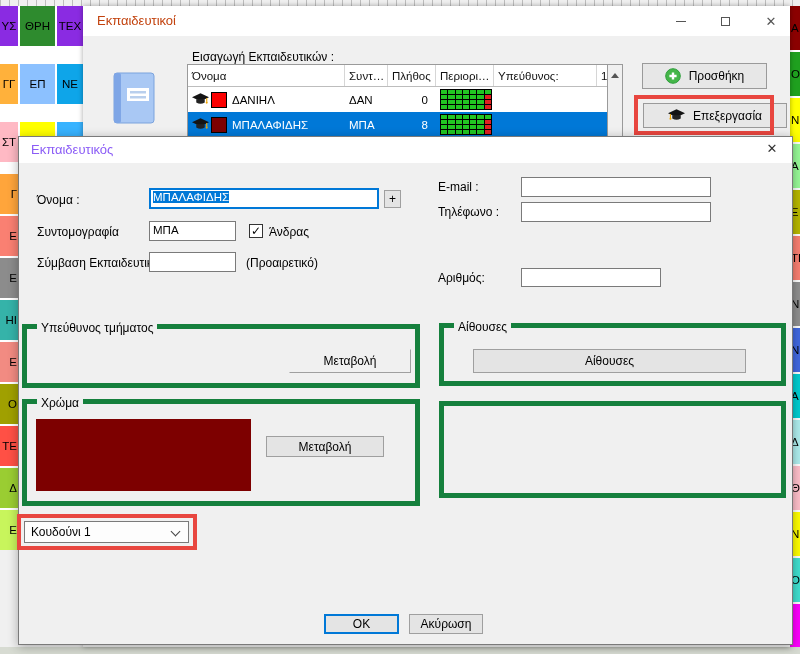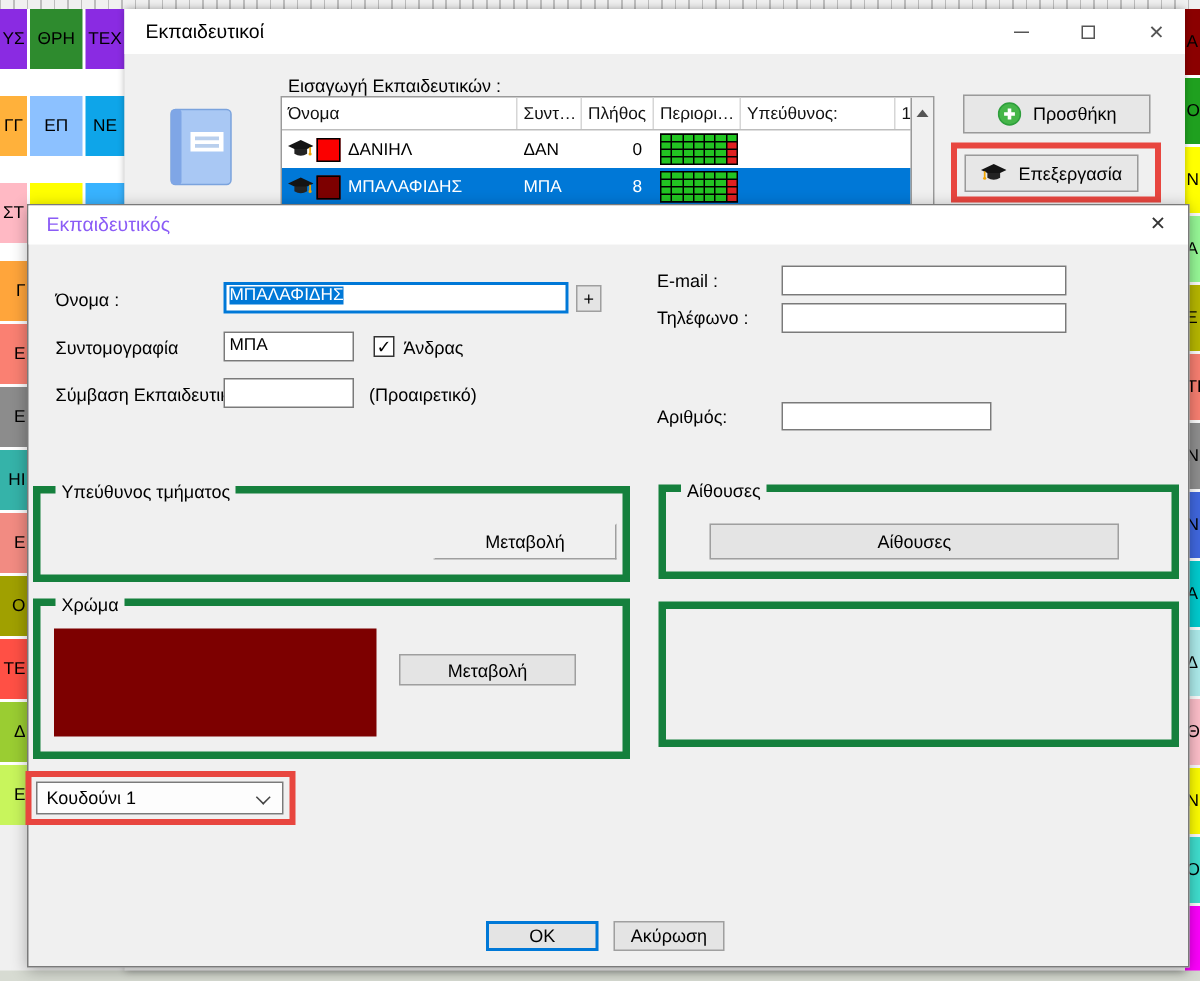--- a/index.html
+++ b/index.html
@@ -18,21 +18,21 @@
   #left-strip { left:0; top:174px; width:18px; }
   #left-strip .tcell { height:40px; flex:none; justify-content:flex-end; padding-right:1px; }
   #right-strip { left:790px; top:6px; width:10px; }
   #right-strip .tcell { height:44px; flex:none; justify-content:flex-start; padding-left:1px; }
   #bottom-strip { left:0; top:647px; width:800px; height:7px; background:#d7dbd2; }
 
   
   #teachers-window { left:83px; top:6px; width:707px; height:641px; background:#f0f0f0;
     box-shadow:0 0 5px rgba(0,0,0,.35); }
   #tw-titlebar { position:absolute; left:0; top:0; width:100%; height:30px; background:#fff; }
-  #tw-title { position:absolute; left:14px; top:7px; font-size:13px; color:#000000; }
+  #tw-title { position:absolute; left:14px; top:7px; font-size:13px; color:#c2410c; }
   .cap-btn { position:absolute; top:5px; width:32px; height:21px; text-align:center;
     color:#555; font-size:13px; line-height:21px; }
   .maxbox { display:inline-block; width:9px; height:9px; border:1px solid #555; margin-top:6px; }
   .minbar { display:inline-block; width:10px; border-bottom:1px solid #555; margin-bottom:4px; }
   #tw-intro { position:absolute; left:109px; top:44px; font-size:12px; color:#000; }
 
   #tw-table { position:absolute; left:104px; top:58px; width:436px; height:78px;
     background:#fff; border:1px solid #9a9a9a; overflow:hidden; }
   .trow { display:flex; height:25px; align-items:center; }
   .thead { height:22px; border-bottom:1px solid #bdbdbd; }
@@ -267,21 +267,21 @@
   </div>
 
   <div class="win-btn" style="left:559px; top:57px; width:125px; height:26px;">
     <svg width="16" height="16" viewBox="0 0 16 16">
       <circle cx="8" cy="8" r="7.3" fill="#45b649" stroke="#2e9e3c"></circle>
       <path d="M8,4.4 L8,11.6 M4.4,8 L11.6,8" stroke="#fff" stroke-width="2.4"></path>
     </svg>
     <span>Προσθήκη</span>
   </div>
 
-  <div class="win-btn" style="left:560px; top:97px; width:116px; height:25px;">
+  <div class="win-btn" style="left:560px; top:97px; width:144px; height:25px;">
     <svg width="17" height="13" viewBox="0 0 18 13">
       <polygon points="9,0 18,4.2 9,8.4 0,4.2" fill="#141414"></polygon>
       <path d="M4.5,6.3 L4.5,9.6 Q9,12.6 13.5,9.6 L13.5,6.3 Z" fill="#232323"></path>
       <path d="M2.6,5 L2.6,9.4" stroke="#f0a500" stroke-width="1.2" fill="none"></path>
       <circle cx="2.6" cy="10" r="1.1" fill="#f0a500"></circle>
     </svg>
     <span>Επεξεργασία</span>
   </div>
   <div class="annotation" style="left:551px; top:89px; width:140px; height:40px;"></div>
 </div>

